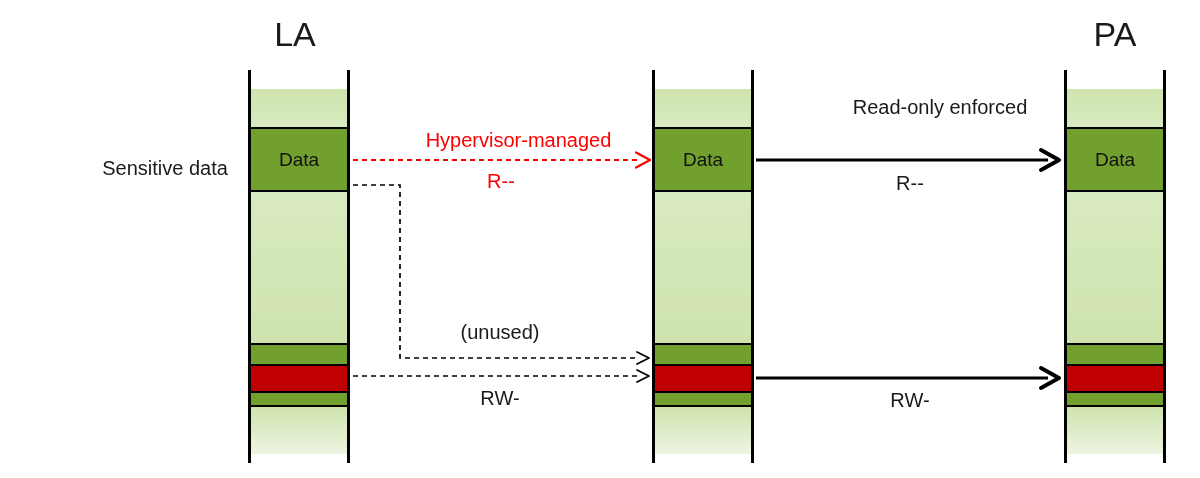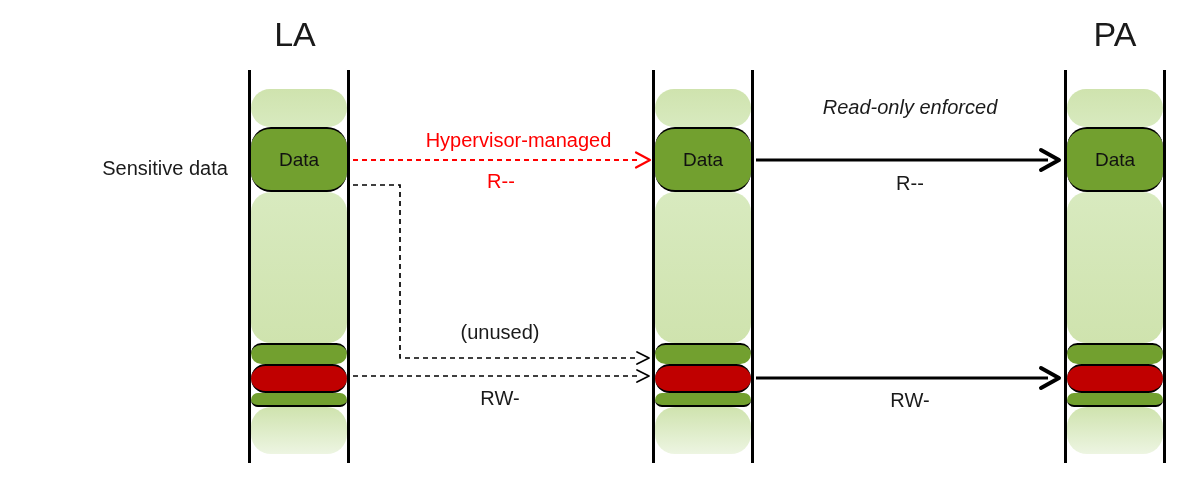--- a/index.html
+++ b/index.html
@@ -15,21 +15,21 @@
 
   
   .column{
     position:absolute;top:70px;height:393px;width:102px;
     border-left:3px solid var(--ink);border-right:3px solid var(--ink);
     box-sizing:border-box;
     display:flex;flex-direction:column;
   }
   .c-la{left:248px;} .c-gpa{left:652px;} .c-pa{left:1064px;}
 
-  .seg{box-sizing:border-box;width:100%;flex:none;border-radius:20px;}
+  .seg{box-sizing:border-box;width:100%;flex:none;}
   .seg-space      {height:19px;background:transparent;}
   .seg-light-top  {height:38px;background:linear-gradient(var(--light-green), var(--light-green-2));}
   .seg-data       {height:65px;background:var(--dark-green);
                    border-top:2px solid var(--ink);border-bottom:2px solid var(--ink);
                    display:flex;align-items:center;justify-content:center;
                    font-size:19px;color:#111;}
   .seg-light-mid  {height:151px;background:linear-gradient(var(--light-green-2), var(--light-green));}
   .seg-thin1      {height:21px;background:var(--dark-green);border-top:2px solid var(--ink);}
   .seg-red        {height:29px;background:var(--red-fill);
                    border-top:2px solid var(--ink);border-bottom:2px solid var(--ink);}
@@ -37,21 +37,21 @@
   .seg-light-bot  {height:47px;background:linear-gradient(var(--light-green), var(--light-green-fade));}
 
   
   .lbl{position:absolute;font-size:20px;line-height:24px;text-align:center;color:#1a1a1a;}
   .lbl-red{color:var(--arrow-red);}
   .lbl-sensitive {left:55px;  top:156px; width:220px;}
   .lbl-hyp       {left:351px; top:128px; width:335px;}
   .lbl-hyp-perm  {left:351px; top:169px; width:300px;}
   .lbl-unused    {left:380px; top:320px; width:240px;text-align:center;}
   .lbl-rw-left   {left:380px; top:386px; width:240px;}
-  .lbl-ept1      {left:758px; top:95px;  width:304px;font-style:italic;}
+  .lbl-ept1      {left:788px; top:95px;  width:304px;}
   .lbl-ept2      {left:758px; top:120px; width:304px;}
   .lbl-ept-perm  {left:758px; top:171px; width:304px;}
   .lbl-rw-right  {left:758px; top:388px; width:304px;}
 
   
   .overlay{position:absolute;left:0;top:0;width:1200px;height:478px;pointer-events:none;}
   .red-dash {stroke:var(--arrow-red);stroke-width:2.2;stroke-dasharray:5 4;fill:none;}
   .red-head {stroke:var(--arrow-red);stroke-width:2.2;fill:none;stroke-linecap:round;stroke-linejoin:round;}
   .blk-dash {stroke:var(--ink);stroke-width:1.7;stroke-dasharray:5 4;fill:none;}
   .blk-head {stroke:var(--ink);stroke-width:1.7;fill:none;stroke-linecap:round;stroke-linejoin:round;}

